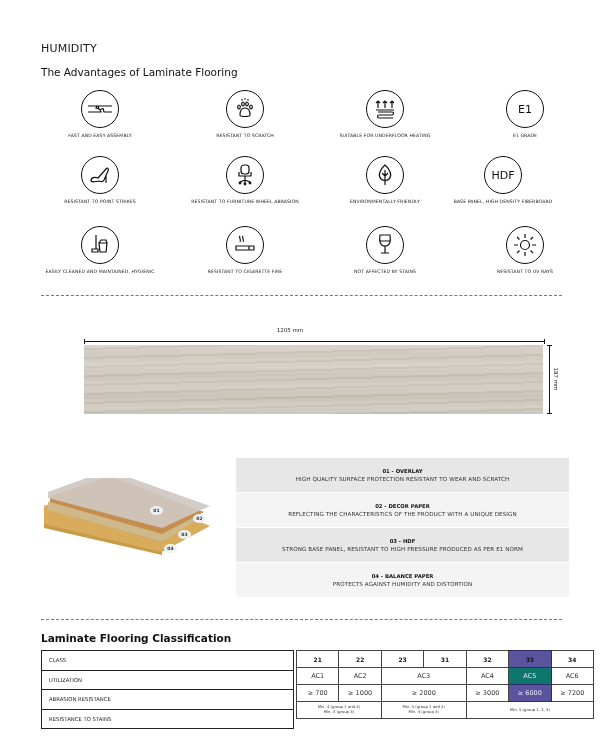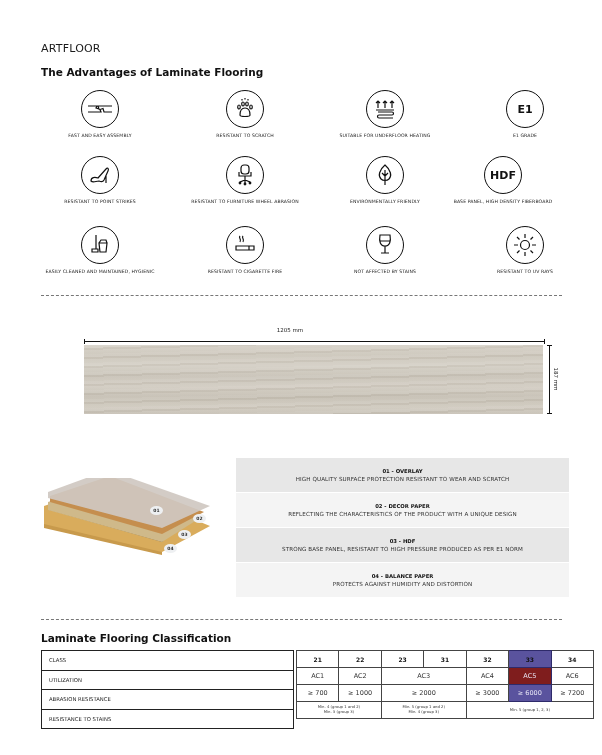--- a/index.html
+++ b/index.html
@@ -1,26 +1,26 @@
 <!DOCTYPE html>
 <html><head>
 <meta charset="utf-8">
 <style>
   * { box-sizing: border-box; margin: 0; padding: 0; }
   html, body { width: 602px; height: 755px; background: #ffffff; overflow: hidden; }
   body { position: relative; font-family: "DejaVu Sans", sans-serif; color: #1a1a1a; }
 
   .brand { position: absolute; left: 41px; top: 42px; font-size: 11px; letter-spacing: 0.2px; color: #1a1a1a; }
-  .h1 { position: absolute; left: 41px; top: 66px; font-size: 10.5px; font-weight: bold; color: #111; }
+  .h1 { position: absolute; left: 41px; top: 66px; font-size: 10.5px; font-weight: normal; color: #111; }
 
   .adv-grid { position: absolute; left: 30px; top: 90px; width: 562px; }
   .adv { position: absolute; width: 140px; text-align: center; }
   .adv .circle { width: 38px; height: 38px; border: 1.5px solid #111; border-radius: 50%; margin: 0 auto; display: flex; align-items: center; justify-content: center; }
   .adv .circle svg { width: 26px; height: 26px; }
-  .adv .circle .txt { font-weight: bold; font-size: 11px; color: #111; }
+  .adv .circle .txt { font-weight: normal; font-size: 11px; color: #111; }
   .adv .label { margin-top: 5px; font-size: 4.6px; line-height: 6px; color: #222; text-transform: uppercase; letter-spacing: 0.1px; }
 
   .dash { position: absolute; left: 41px; width: 521px; border-top: 1px dashed #777; height: 0; }
 
   .plank-dim { position: absolute; left: 290px; top: 327px; font-size: 5.5px; color: #222; transform: translateX(-50%); }
   .dim-line-h { position: absolute; left: 84px; top: 341px; width: 461px; height: 1px; background: #111; }
   .dim-line-h:before, .dim-line-h:after { content: ""; position: absolute; top: -2px; width: 1px; height: 5px; background: #111; }
   .dim-line-h:before { left: 0; } .dim-line-h:after { right: 0; }
   .plank { position: absolute; left: 84px; top: 345px; width: 459px; height: 69px;
     background: linear-gradient(180deg, #d6d1c7 0%, #cdc7bc 15%, #d4cfc5 30%, #c9c3b8 45%, #d2ccc2 60%, #c6c0b4 75%, #d0cabf 90%, #c8c2b7 100%); }
@@ -48,21 +48,21 @@
   .cls-right { position: absolute; left: 296px; top: 650px; width: 298px; border-collapse: collapse; table-layout: fixed; }
   .cls-right td { border: 1px solid #444; height: 17px; text-align: center; font-size: 6.5px; color: #333; }
   .cls-right tr:first-child td { font-weight: bold; font-size: 6px; color: #111; }
   .cls-right td.small { font-size: 3.8px; line-height: 4.6px; color: #333; }
   .cls-right td.hl { background: #5a539e; color: #e8e6f5; border-color: #2e2a6a; }
   .cls-right { border: 1.5px solid #222; }
 </style>
 </head>
 <body>
 
-<div class="brand">ARTFLOOR</div>
+<div class="brand">HUMIDITY</div>
 <div class="h1">The Advantages of Laminate Flooring</div>
 
 <div class="adv-grid">
   <div class="adv" style="left:0;top:0">
     <div class="circle">
       <svg viewBox="0 0 26 26" fill="none" stroke="#111" stroke-width="1.2">
           <path d="M1 10 H10 L9 12 L12 13 L11 10 H25 M1 16 H14 L13 13.5 L16 12.5 L17 16 H25"></path>
         </svg>
     </div>
     <div class="label">FAST AND EASY ASSEMBLY</div>
@@ -237,21 +237,21 @@
     <td>31</td>
     <td>32</td>
     <td class="hl" style="background: rgb(90, 83, 158);">33</td>
     <td>34</td>
   </tr>
   <tr>
     <td>AC1</td>
     <td>AC2</td>
     <td colspan="2">AC3</td>
     <td>AC4</td>
-    <td class="hl" style="background: #7f1d1d;">AC5</td>
+    <td class="hl" style="background: #0f766e;">AC5</td>
     <td>AC6</td>
   </tr>
   <tr>
     <td>≥ 700</td>
     <td>≥ 1000</td>
     <td colspan="2">≥ 2000</td>
     <td>≥ 3000</td>
     <td class="hl" style="background: rgb(90, 83, 158);">≥ 6000</td>
     <td>≥ 7200</td>
   </tr>

